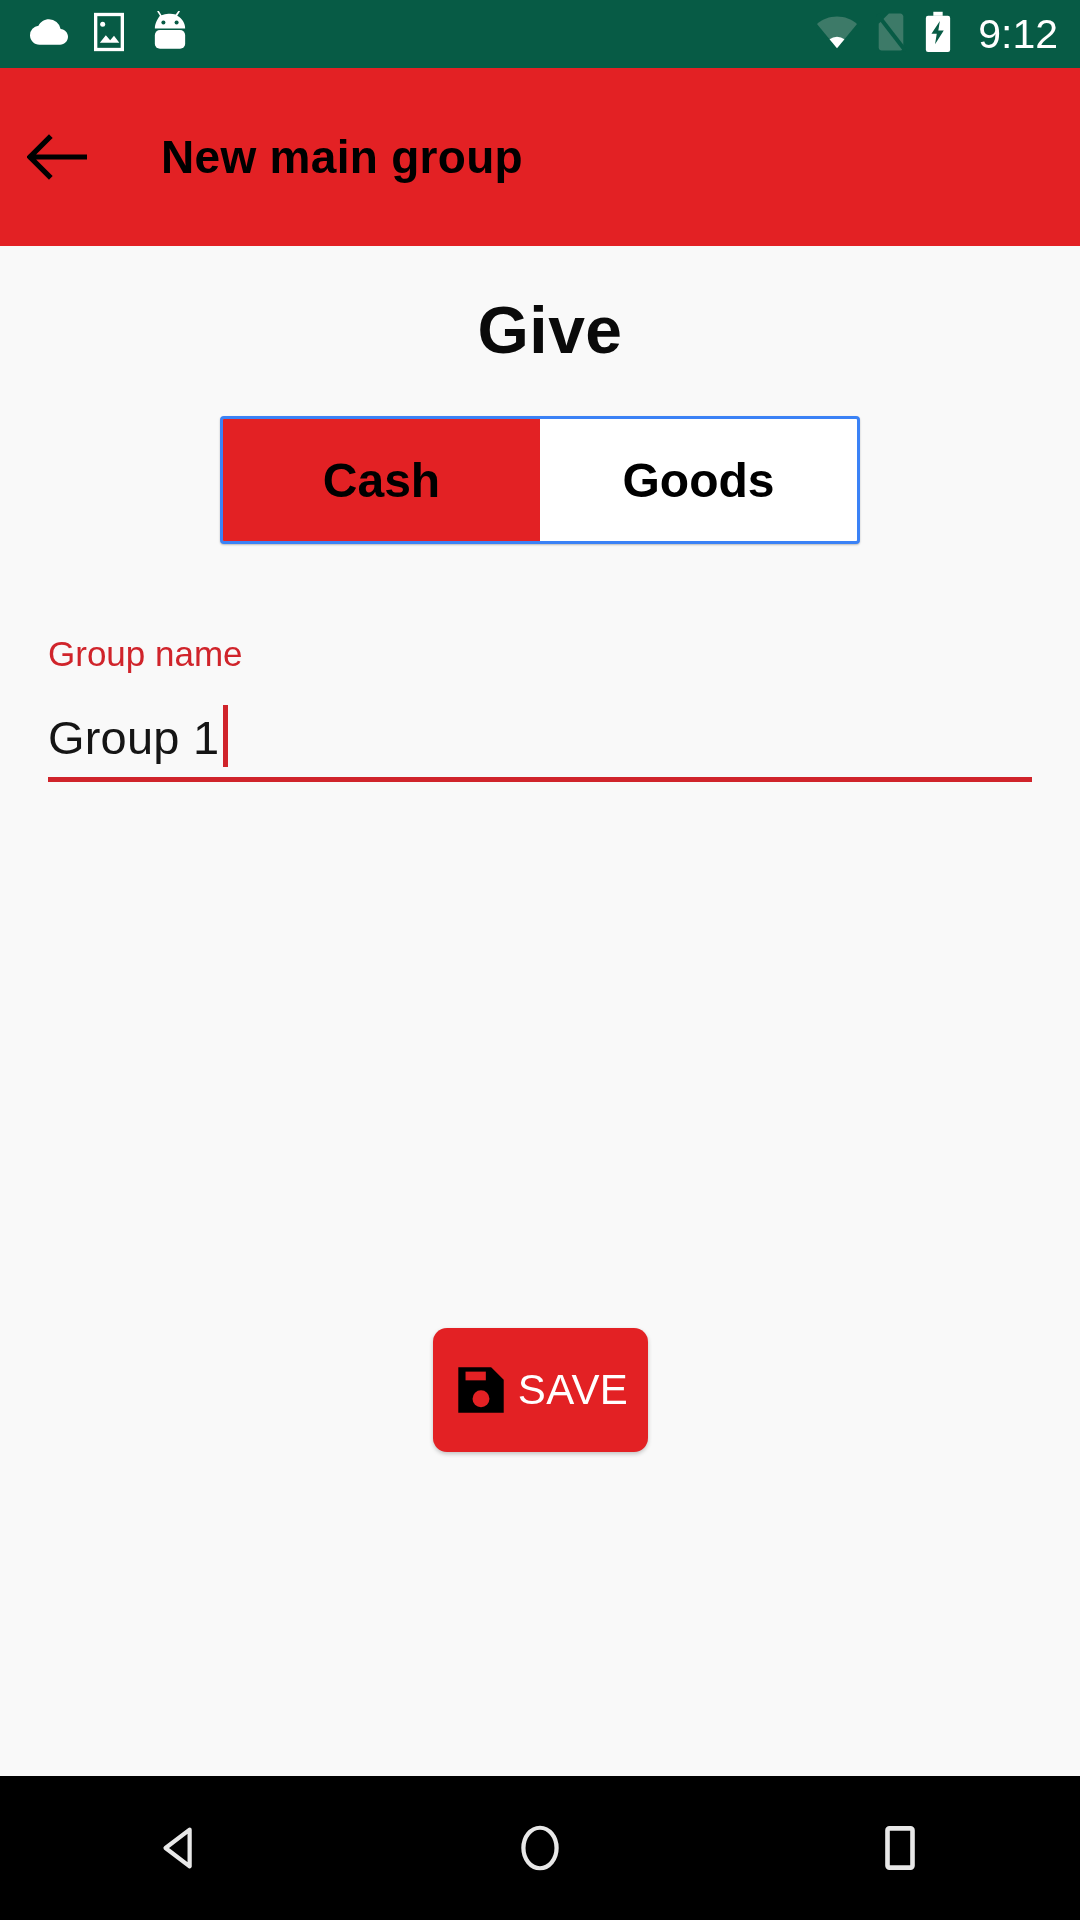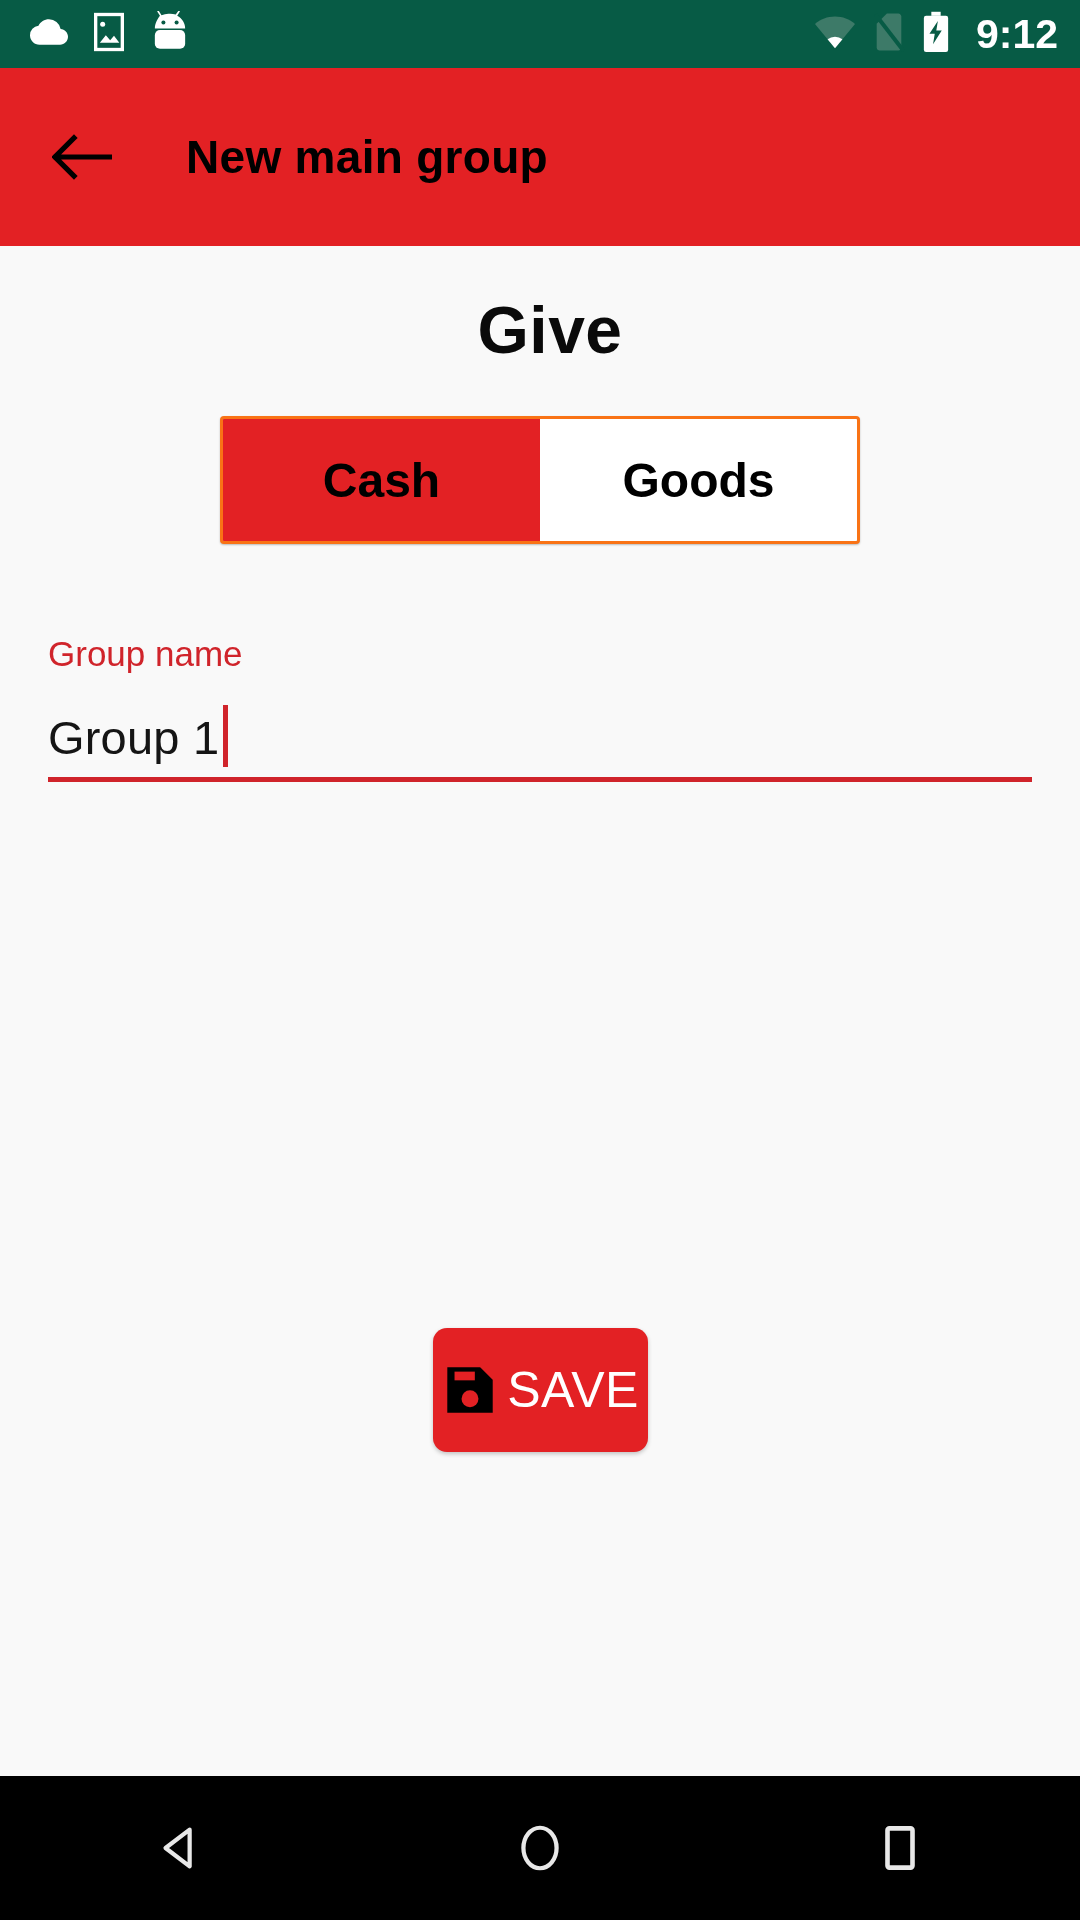--- a/index.html
+++ b/index.html
@@ -38,33 +38,33 @@
   .status-right {
     margin-left: auto;
     display: flex;
     align-items: center;
     gap: 16px;
   }
   .sicon { display: block; }
   .clock {
     color: #ffffff;
     font-size: 41px;
-    font-weight: 700;
+    font-weight: 400;
     letter-spacing: 0px;
     margin-left: 10px;
     line-height: 1;
   }
 
   
   .app-bar {
     height: 178px;
     background: #e32124;
     display: flex;
     align-items: center;
-    padding-left: 46px;
+    padding-left: 21px;
     flex: none;
   }
   .back-btn {
     width: 72px;
     height: 72px;
     display: flex;
     align-items: center;
     justify-content: center;
     cursor: pointer;
   }
@@ -96,21 +96,21 @@
   
   .toggle-wrap {
     display: flex;
     justify-content: center;
     margin-top: 48px;
   }
   .toggle {
     display: flex;
     width: 640px;
     height: 128px;
-    border: 3px solid #f97316;
+    border: 3px solid #3b82f6;
     border-radius: 4px;
     overflow: hidden;
     background: #a3a3a3;
     box-shadow: 0 1px 2px rgba(0,0,0,0.25);
   }
   .seg {
     flex: 1 1 50%;
     display: flex;
     align-items: center;
     justify-content: center;
@@ -186,21 +186,21 @@
     height: 124px;
     display: flex;
     align-items: center;
     justify-content: center;
     gap: 8px;
     cursor: pointer;
     box-shadow: 0 2px 4px rgba(0,0,0,0.22);
   }
   .save-label {
     color: #ffffff;
-    font-size: 50px;
+    font-size: 42px;
     font-weight: 400;
     letter-spacing: 0.4px;
   }
 
   
   .nav-bar {
     height: 144px;
     background: #000000;
     display: flex;
     align-items: center;

